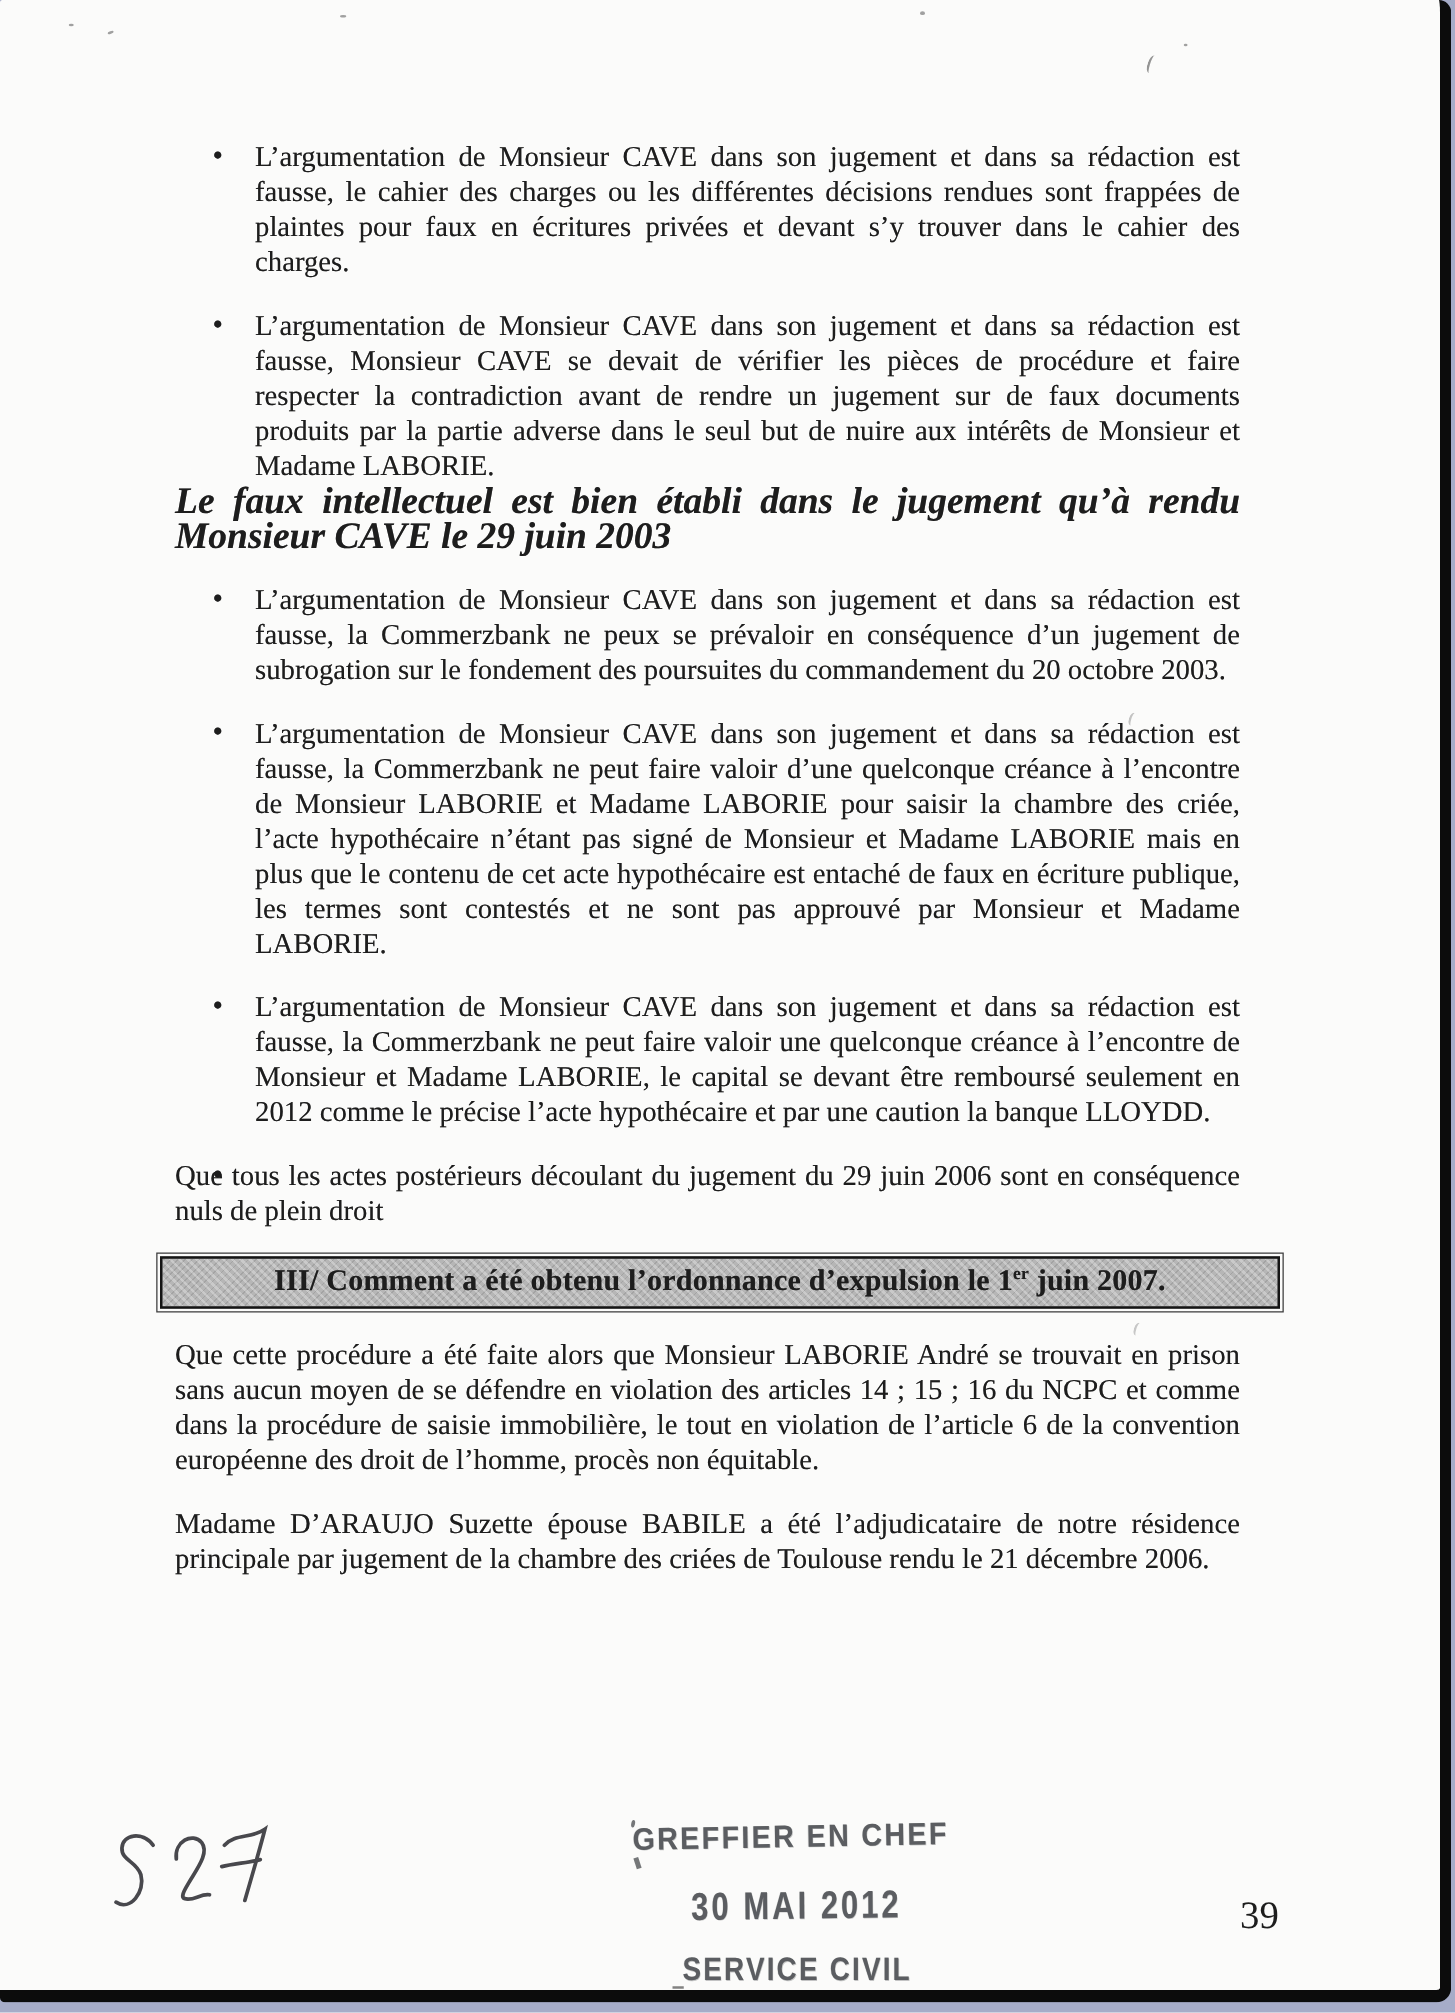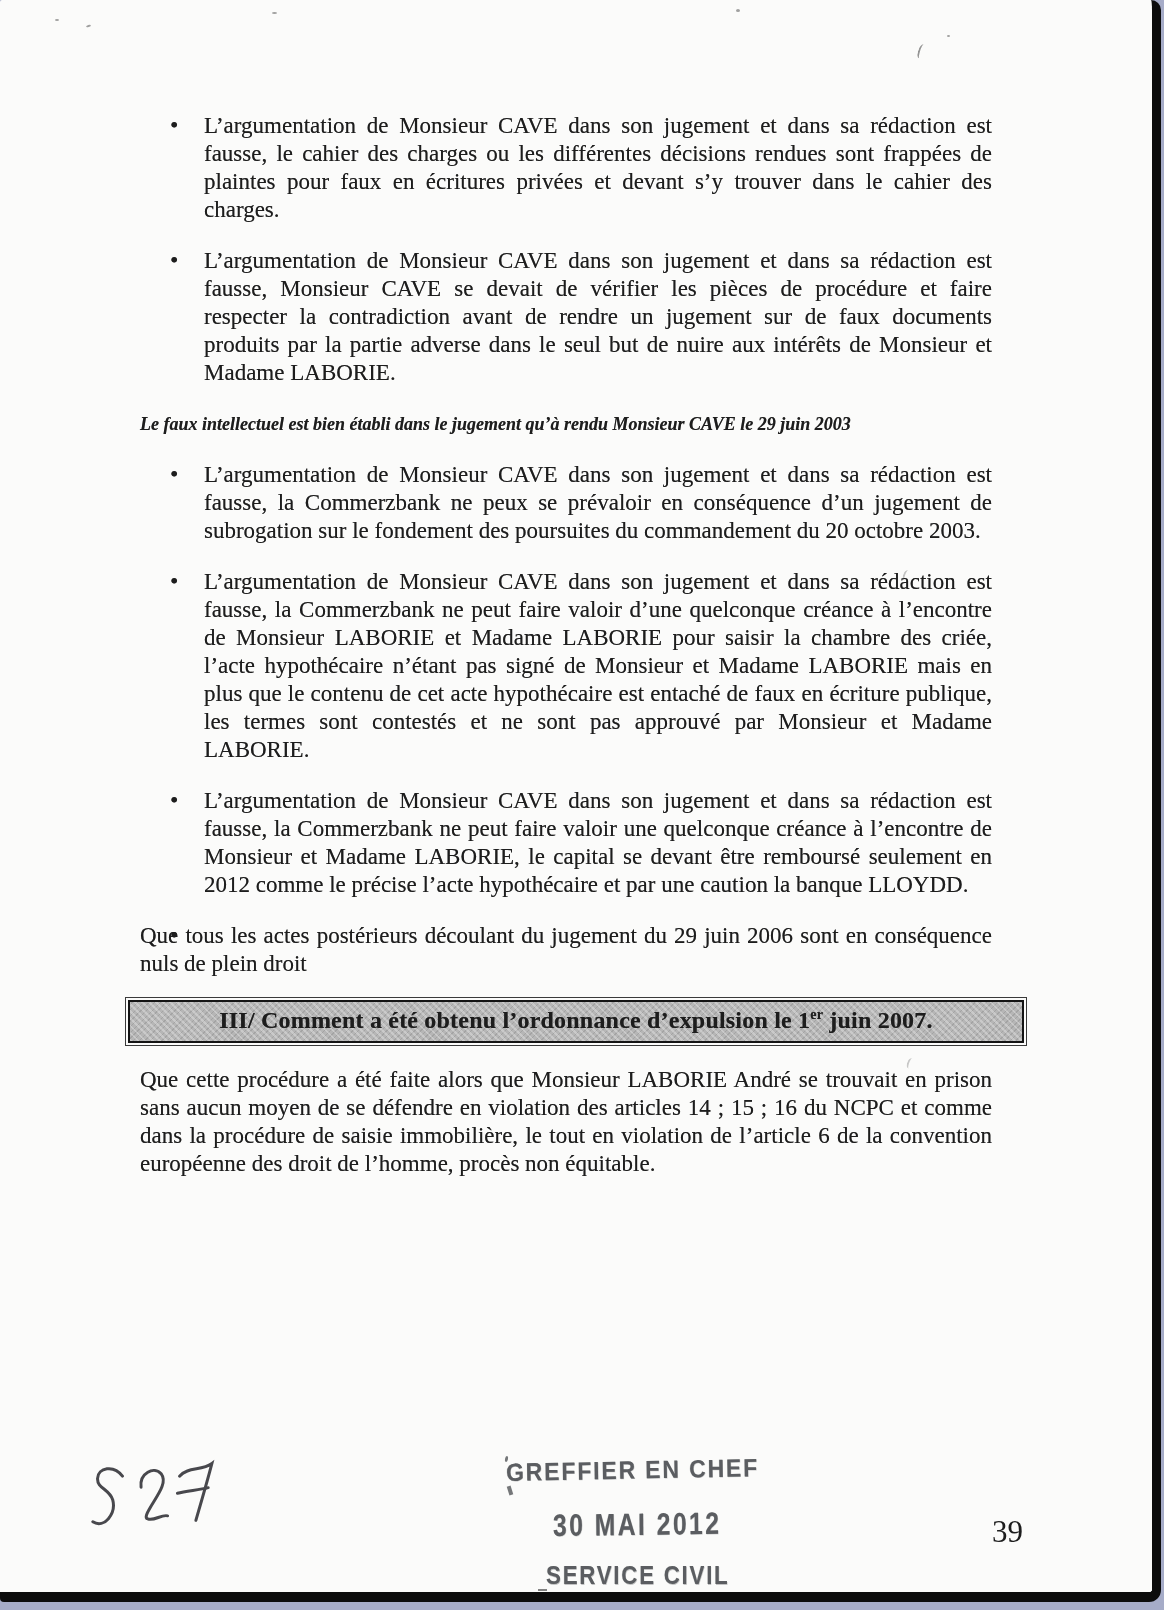--- a/index.html
+++ b/index.html
@@ -32,21 +32,21 @@
     position:absolute;left:140px;top:112px;width:852px;
     font-size:23px;line-height:28px;text-align:justify;
     text-shadow:0 0 .4px rgba(20,20,20,.55);
   }
   ul.blist{list-style:none;}
   ul.blist li{position:relative;padding-left:64px;margin-top:23px;}
   ul.blist li:first-child{margin-top:0;}
   ul.blist.after{margin-top:23px;}
   .bullet{position:absolute;left:30px;top:-1px;font-size:24px;}
   h2.subhead{
-    margin-top:23px;font-size:18px;line-height:28px;
+    font-size:30px;line-height:28px;
     font-weight:bold;font-style:italic;text-align:justify;
   }
   p.body-par{margin-top:23px;}
   .banner{
     margin:22px 0 0 -12px;width:896px;
     background:var(--banner-bg);
     background-image:
       repeating-linear-gradient(45deg,rgba(255,255,255,.28) 0 2px,rgba(255,255,255,0) 2px 5px),
       repeating-linear-gradient(-45deg,rgba(0,0,0,.10) 0 1px,rgba(0,0,0,0) 1px 4px);
     border:2px solid var(--banner-border);
@@ -112,20 +112,21 @@
 
 
     <p class="body-par">Que tous les actes postérieurs découlant du jugement du 29 juin 2006 sont en conséquence nuls de plein droit</p>
 
     <div class="banner">
       <span class="banner-text"><span>III/ Comment a été obtenu l’ordonnance d’expulsion le 1</span><sup>er</sup><span> juin 2007.</span></span>
     </div>
 
     <p class="body-par">Que cette procédure a été faite alors que Monsieur LABORIE André se trouvait en prison sans aucun moyen de se défendre en violation des articles 14 ; 15 ; 16 du NCPC et comme dans la procédure de saisie immobilière, le tout en violation de l’article 6 de la convention européenne des droit de l’homme, procès non équitable.</p>
 
+    <p class="body-par">Madame D’ARAUJO Suzette épouse BABILE a été l’adjudicataire de notre résidence principale par jugement de la chambre des criées de Toulouse rendu le 21 décembre 2006.</p>
 
   </div>
 
   <svg class="hand-number" width="160" height="105" viewBox="0 0 160 105" aria-label="527">
     <title>527</title>
     <g fill="none" stroke="#35353a" stroke-width="3" stroke-linecap="round" opacity="0.9">
       <path d="M 40 22 C 32 10 16 12 15 23 C 14 33 26 34 29 45 C 32 59 19 74 8 66"></path>
       <path d="M 58 34 C 57 20 72 13 79 22 C 85 31 73 44 66 55 C 62 61 60 65 63 66 C 69 69 77 62 83 64"></path>
       <path d="M 97 25 C 106 16 119 21 130 14 C 125 30 118 50 111 70"></path>
       <path d="M 94 42 C 103 40 116 40 125 38"></path>

